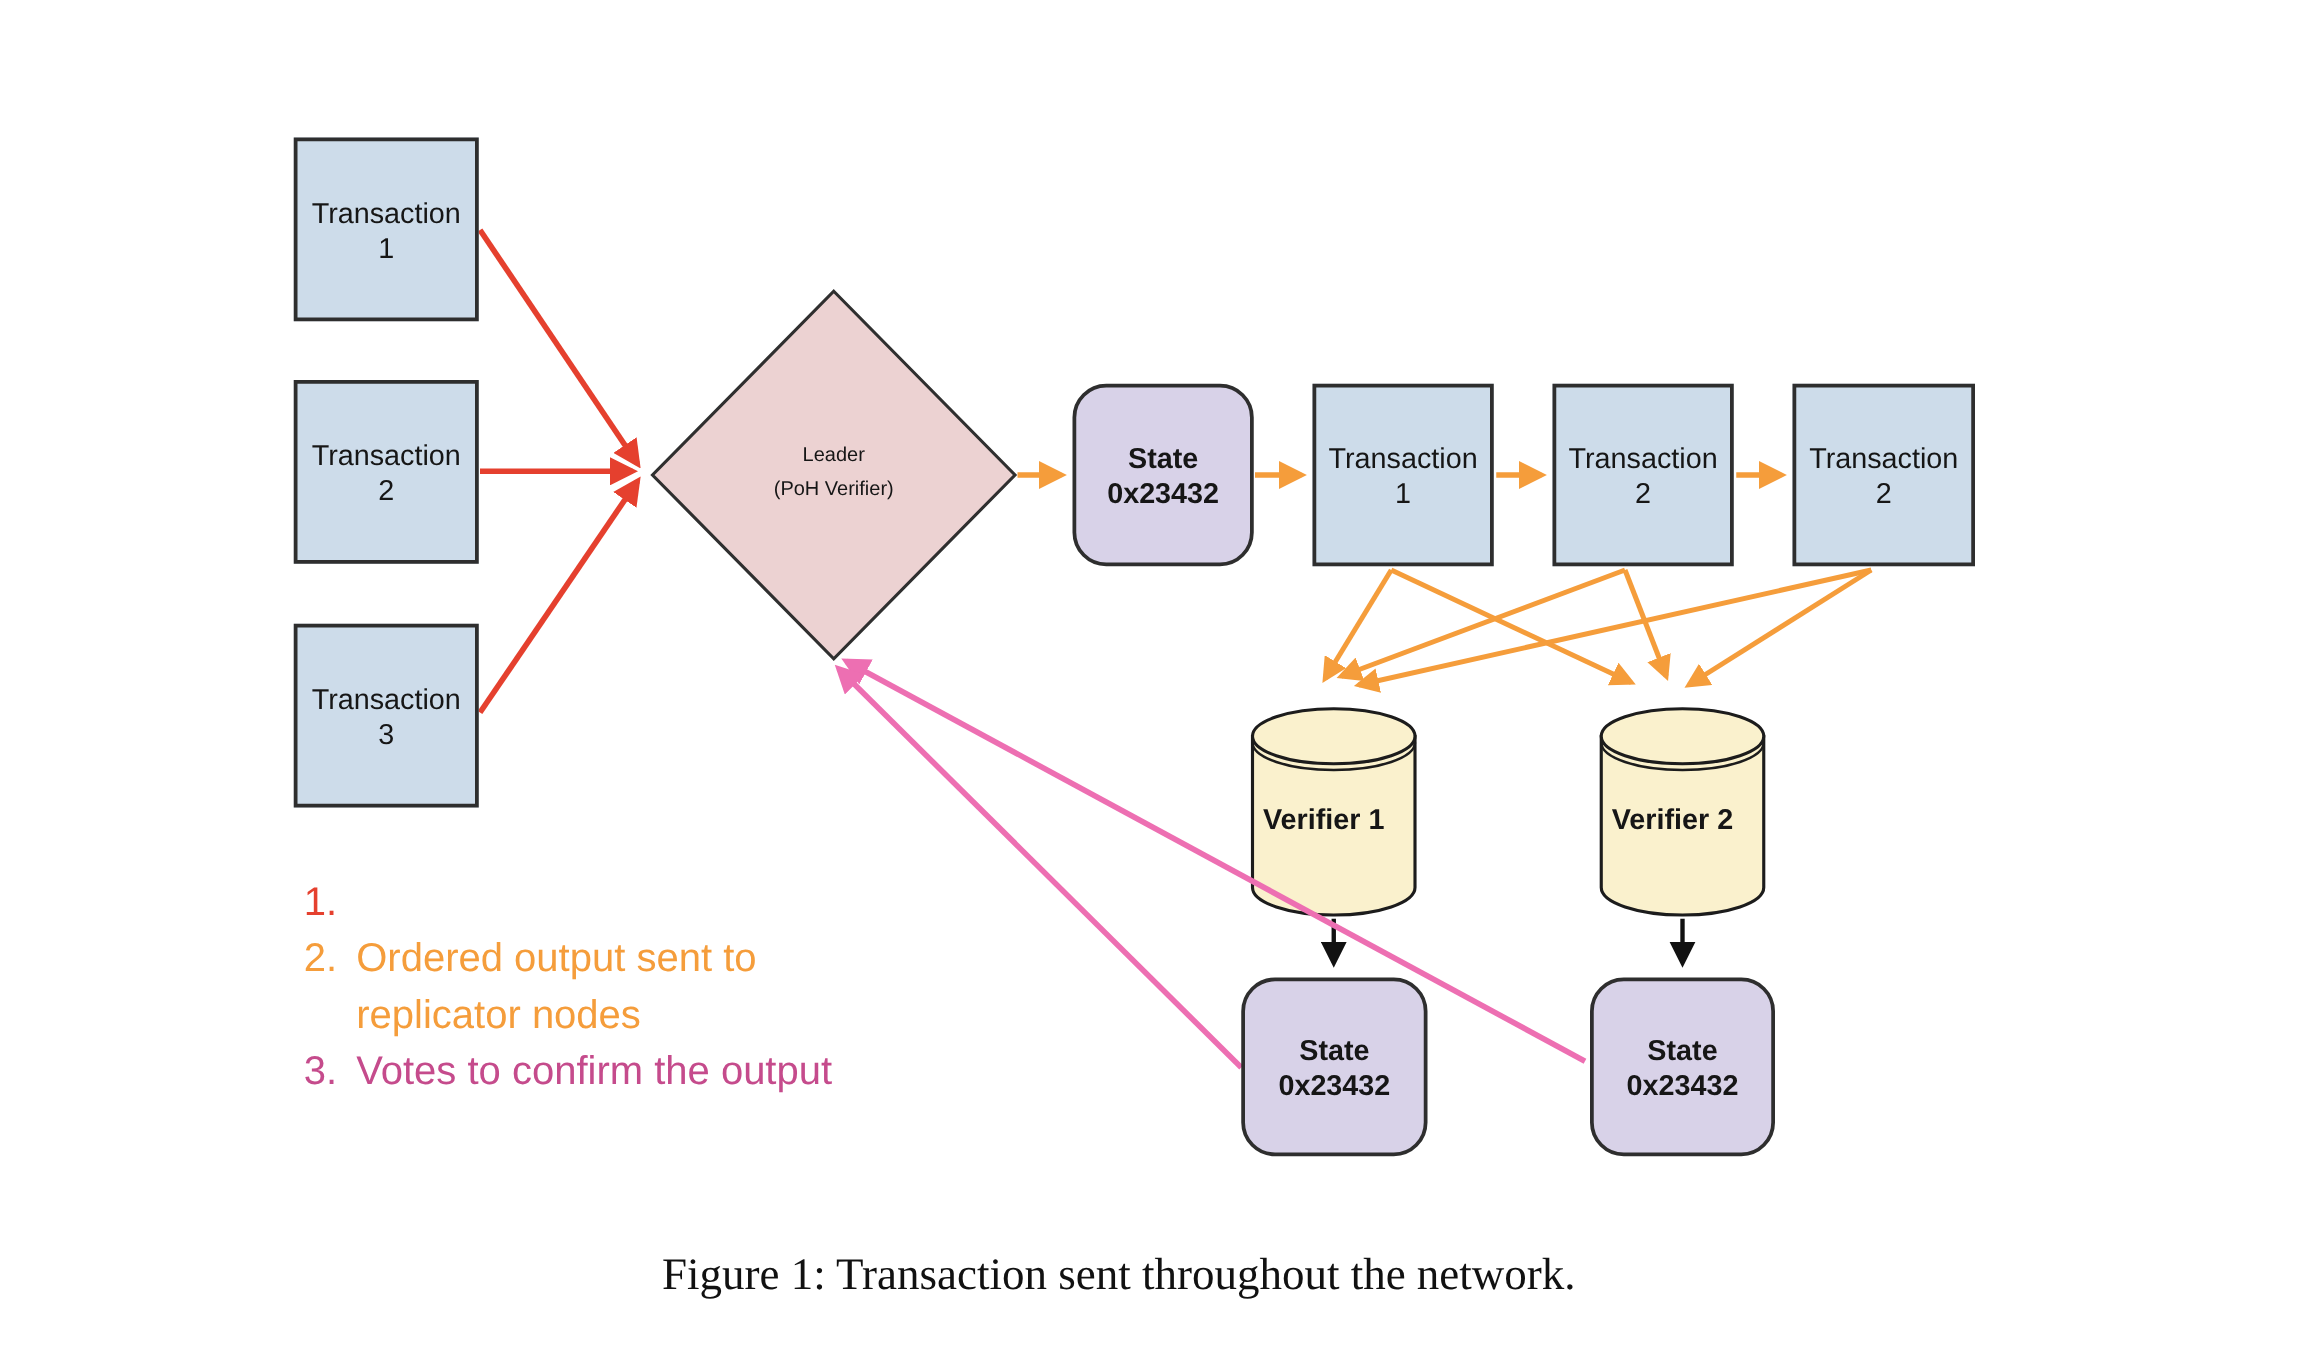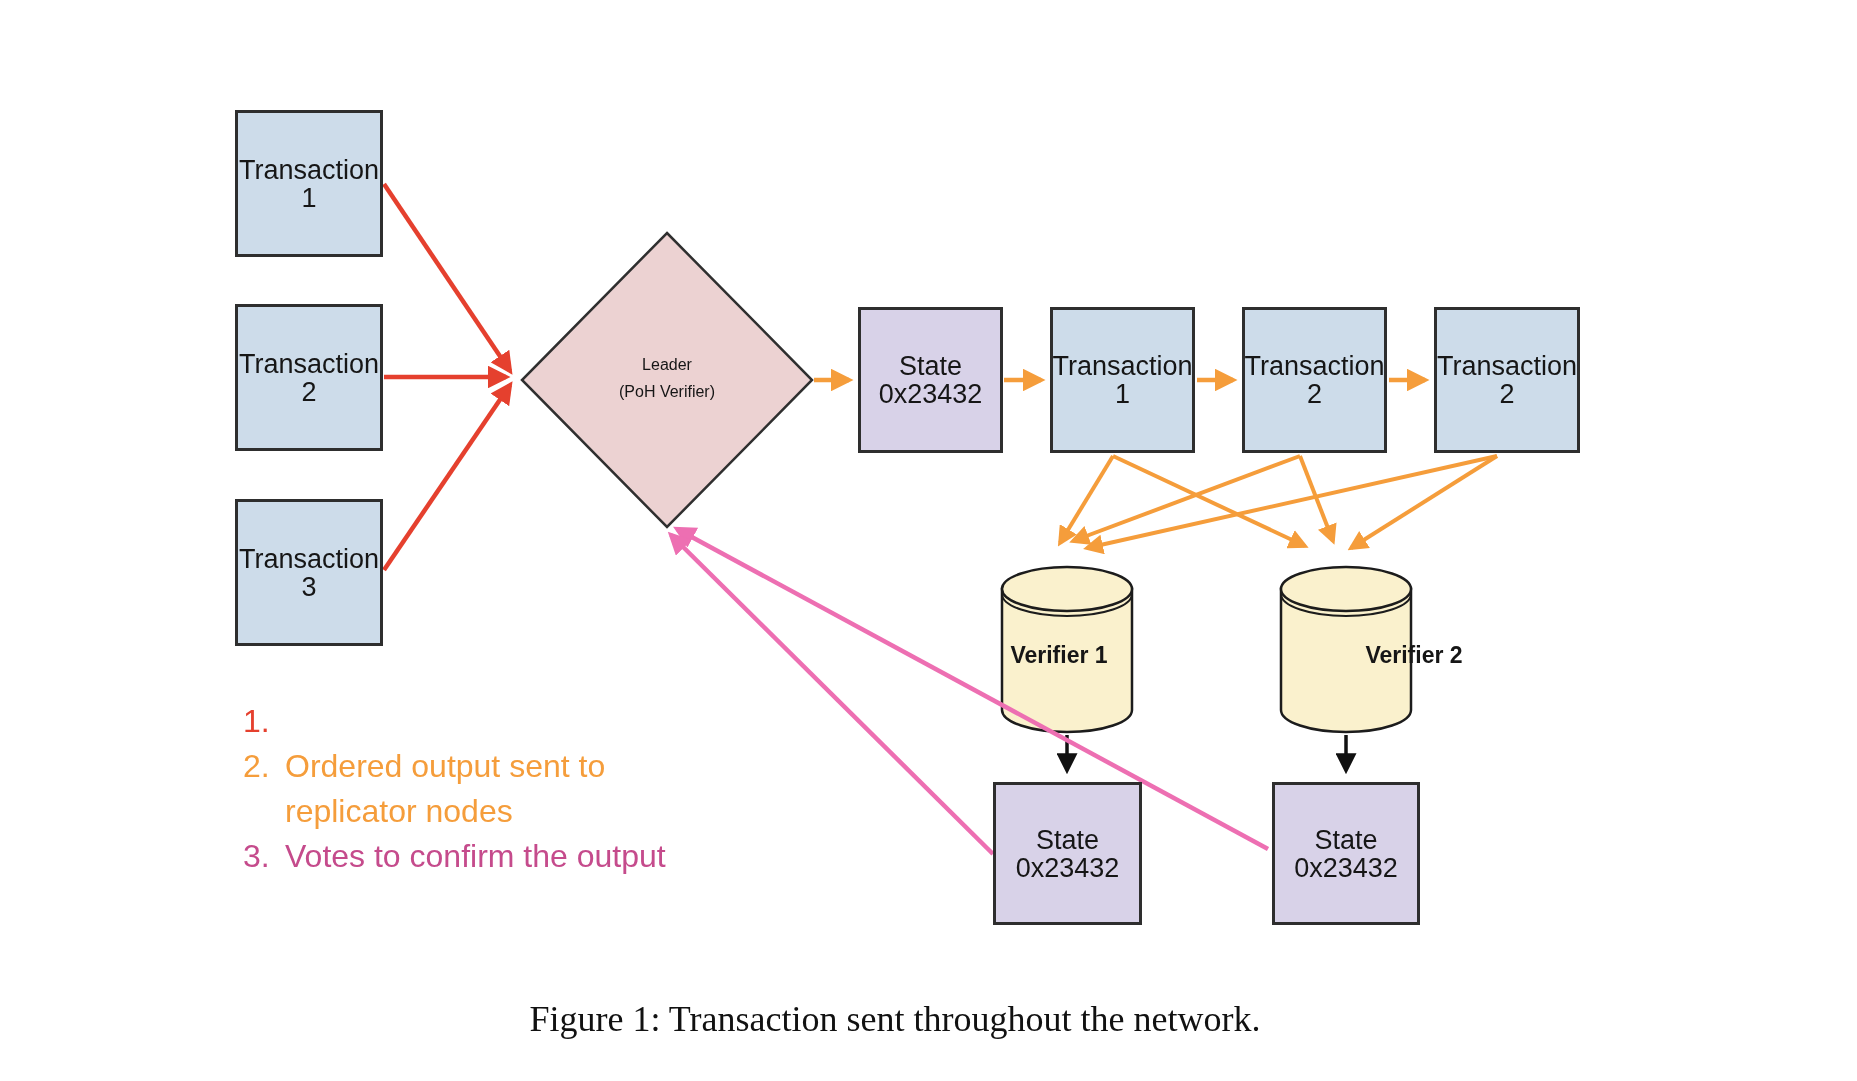--- a/index.html
+++ b/index.html
@@ -1,29 +1,29 @@
 <!DOCTYPE html>
 <html><head>
 <meta charset="utf-8">
 <style>
   html,body{margin:0;padding:0;background:#ffffff;}
   .canvas{position:relative;width:1857px;height:1081px;background:#ffffff;overflow:hidden;
           font-family:"Liberation Sans",sans-serif;}
   .layer{position:absolute;left:0;top:0;}
   .box{position:absolute;box-sizing:border-box;border:3px solid #2e2e2e;display:flex;
        flex-direction:column;align-items:center;justify-content:center;
-       font-size:27px;line-height:28px;color:#161616;text-align:center;}
+       font-size:23px;line-height:28px;color:#161616;text-align:center;}
   .blue{background:#cddcea;}
-  .purple{background:#d8d2e8;font-weight:400;}
+  .purple{background:#d8d2e8;font-weight:700;border-radius:27px;}
   .floating-label{position:absolute;display:flex;flex-direction:column;align-items:center;
        justify-content:center;text-align:center;color:#161616;}
   .leader-label{left:545px;top:351px;width:244px;font-size:16px;line-height:27px;}
   .verifier-label{width:116px;height:30px;font-size:23px;font-weight:700;}
   .v1{left:1001px;top:640px;}
-  .v2{left:1356px;top:640px;}
+  .v2{left:1280px;top:640px;}
   .legend{position:absolute;left:243px;top:699px;width:490px;font-size:32px;line-height:45px;}
   .legend-item{display:flex;align-items:flex-start;}
   .legend-num{width:42px;flex-shrink:0;}
   .legend-txt{flex:0 1 auto;}
   .legend-txt.wrap2{max-width:365px;}
   .c-red{color:#e5402e;}
   .c-orange{color:#f59d3b;}
   .c-magenta{color:#c54b8c;}
   .caption{position:absolute;left:0;top:998px;width:1790px;text-align:center;
        font-family:"Liberation Serif",serif;font-size:36px;color:#111111;}

